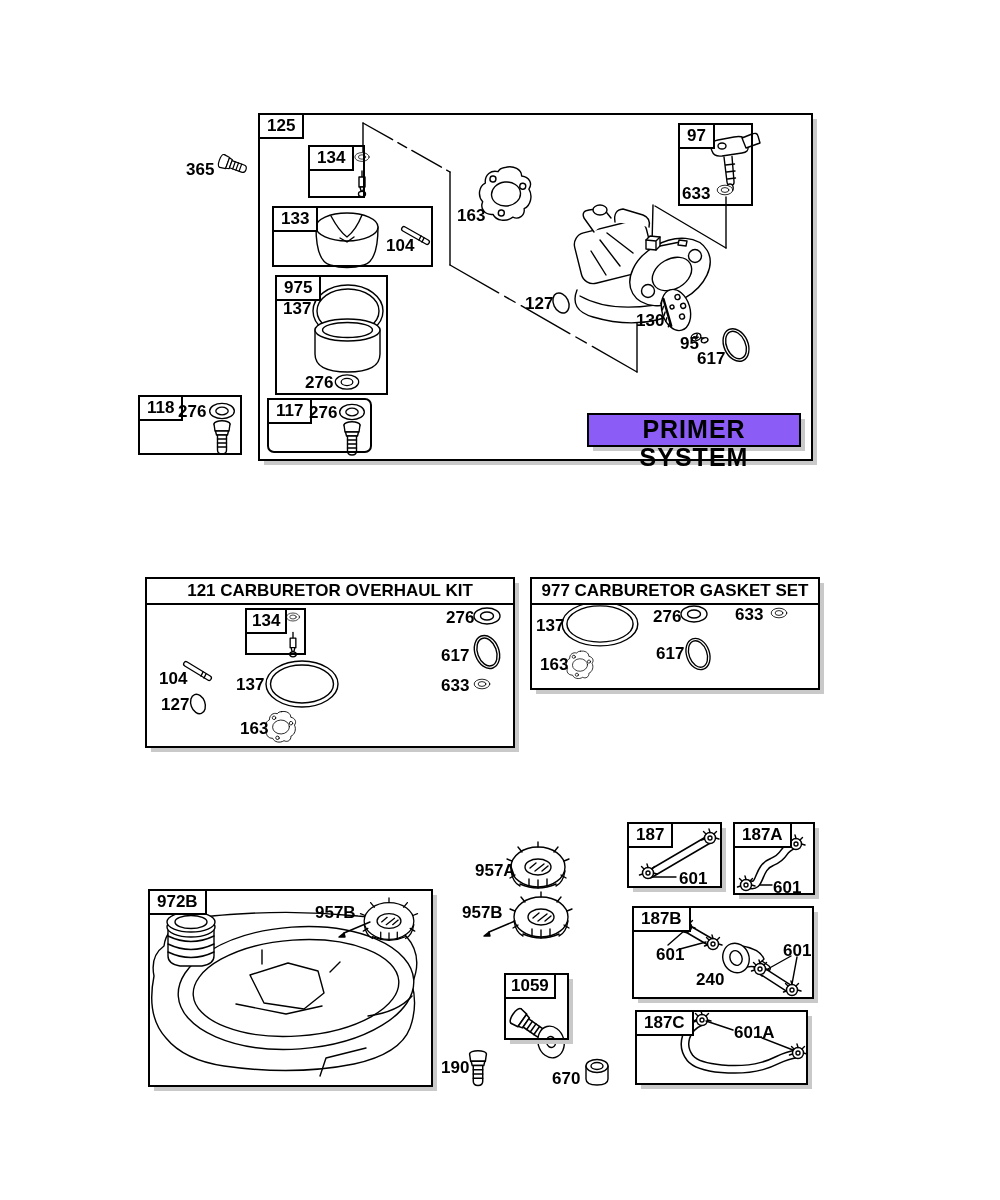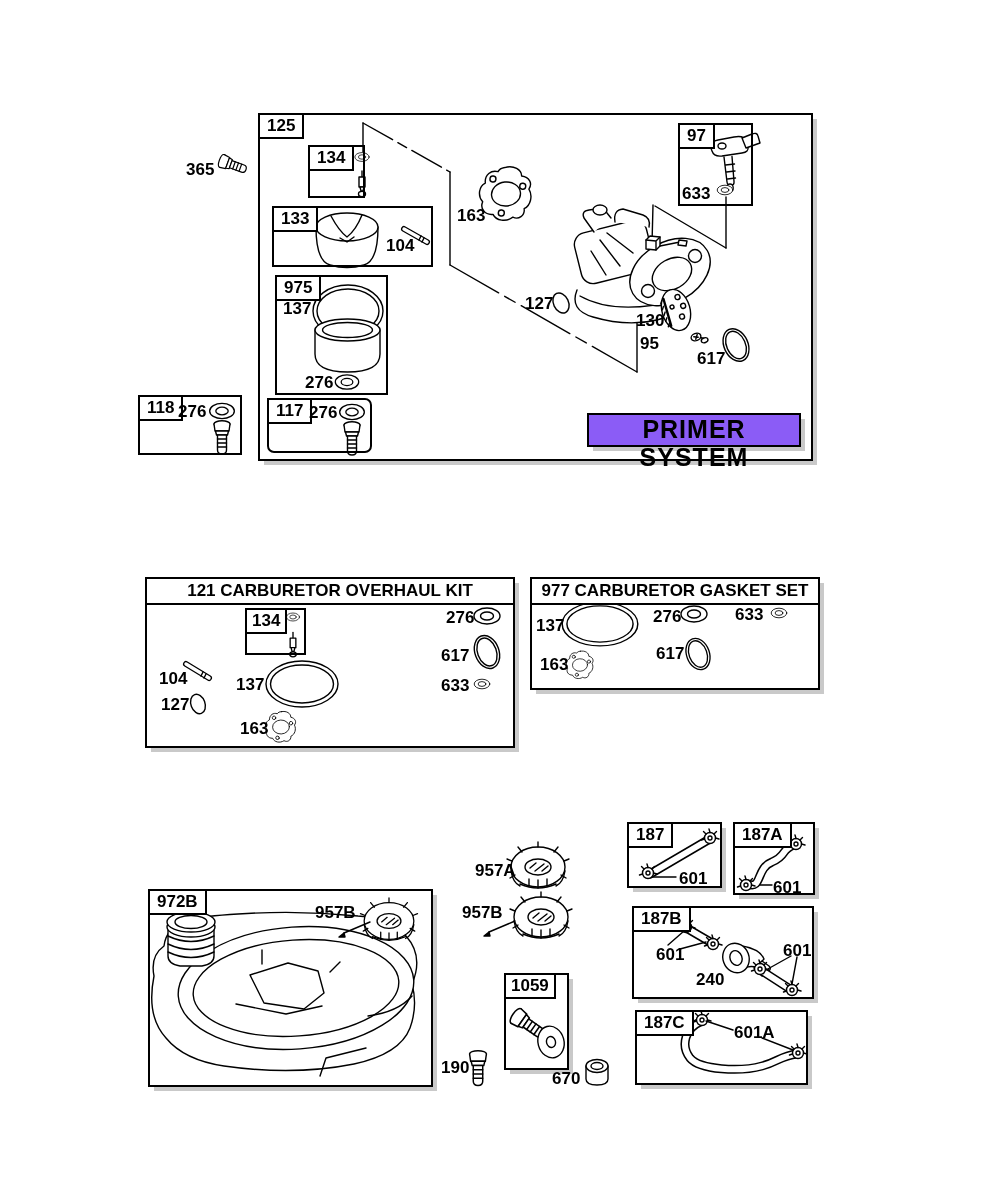--- a/index.html
+++ b/index.html
@@ -311,21 +311,21 @@
 <span class="pnum" style="left:178px;top:403px;">276</span>
 
 <div class="box" style="left:678px;top:123px;width:75px;height:83px;">
   <span class="tag">97</span>
 </div>
 <span class="pnum" style="left:682px;top:185px;">633</span>
 
 <span class="pnum" style="left:457px;top:207px;">163</span>
 <span class="pnum" style="left:525px;top:295px;">127</span>
 <span class="pnum" style="left:636px;top:312px;">130</span>
-<span class="pnum" style="left:640px;top:335px;">95</span>
+<span class="pnum" style="left:680px;top:335px;">95</span>
 <span class="pnum" style="left:697px;top:350px;">617</span>
 
 <div class="banner shadow" style="left:587px;top:413px;width:210px;height:30px;">PRIMER SYSTEM</div>
 
 <div class="box shadow" style="left:145px;top:577px;width:370px;height:171px;">
   <div class="hdr">121 CARBURETOR OVERHAUL KIT</div>
 </div>
 <div class="box" style="left:245px;top:608px;width:61px;height:47px;">
   <span class="tag" style="padding:0 5px;">134</span>
 </div>
@@ -368,19 +368,19 @@
 </div>
 <span class="pnum" style="left:656px;top:946px;">601</span>
 <span class="pnum" style="left:783px;top:942px;">601</span>
 <span class="pnum" style="left:696px;top:971px;">240</span>
 
 <div class="box shadow" style="left:635px;top:1010px;width:173px;height:75px;">
   <span class="tag">187C</span>
 </div>
 <span class="pnum" style="left:734px;top:1024px;">601A</span>
 
-<div class="box shadow" style="left:504px;top:973px;width:65px;height:97px;padding-left:24px;">
+<div class="box shadow" style="left:504px;top:973px;width:65px;height:67px;padding-left:24px;">
   <span class="tag" style="padding:0 5px;">1059</span>
 </div>
 <span class="pnum" style="left:441px;top:1059px;">190</span>
 <span class="pnum" style="left:552px;top:1070px;">670</span>
 
 </div>
 
 </body></html>

